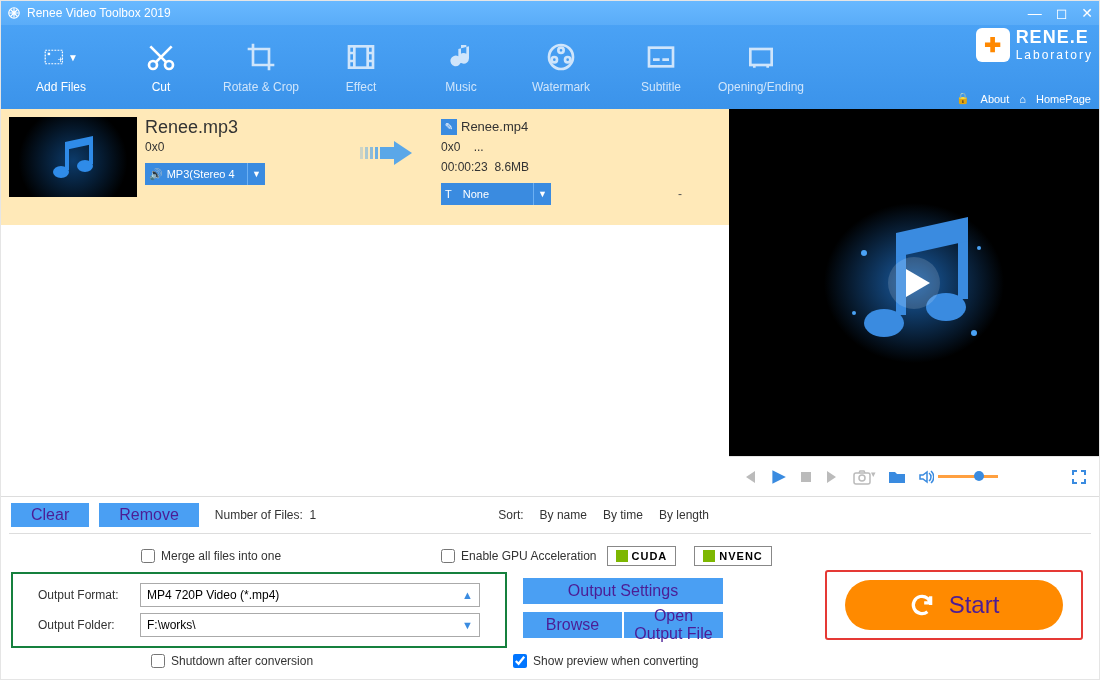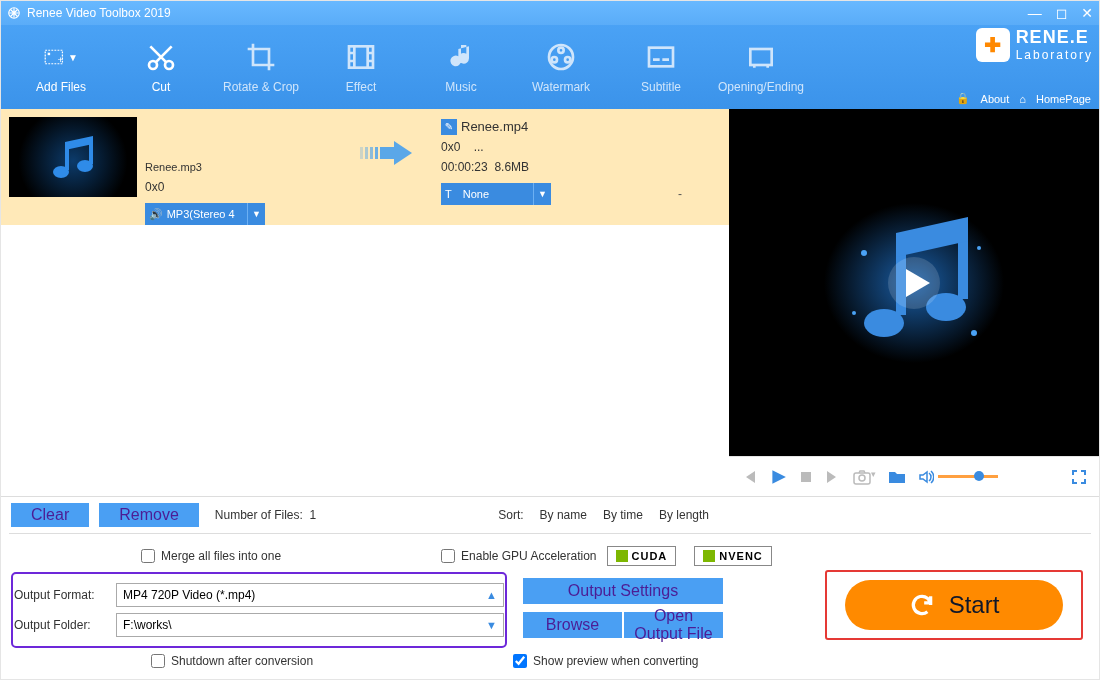--- a/index.html
+++ b/index.html
@@ -17,21 +17,21 @@
 .toolbar .brand .blogo{width:34px;height:34px;background:#fff;border-radius:6px;display:flex;align-items:center;justify-content:center;color:#ff8800;font-weight:bold;font-size:20px;}
 .toolbar .brand .btxt{color:#fff;font-family:Georgia,serif;}
 .toolbar .brand .btxt .l1{font-size:18px;font-weight:bold;letter-spacing:1px;}
 .toolbar .brand .btxt .l2{font-size:12px;letter-spacing:2px;text-align:right;}
 .toolbar .blinks{position:absolute;right:8px;bottom:4px;display:flex;gap:10px;font-size:11px;color:#fff;align-items:center;}
 .content{position:absolute;left:0;right:0;top:108px;bottom:183px;display:flex;}
 .filelist{flex:1;overflow:auto;}
 .filerow{display:flex;align-items:flex-start;background:#ffe9b8;padding:8px;gap:8px;height:116px;}
 .thumb{width:128px;height:80px;background:#000 radial-gradient(circle at 50% 55%, #0c3b6b 0%, #000 70%);display:flex;align-items:center;justify-content:center;flex-shrink:0;}
 .srcinfo{width:190px;font-size:12px;color:#333;line-height:20px;}
-.srcinfo .fn{font-size:11px;margin-top:40px;}
+.srcinfo .fn{font-size:18px;}
 .audiodrop{margin-top:6px;display:flex;height:22px;width:120px;}
 .audiodrop .ad-main{flex:1;background:#3a8be0;color:#fff;font-size:11px;display:flex;align-items:center;padding:0 4px;gap:4px;white-space:nowrap;overflow:hidden;}
 .audiodrop .ad-caret{width:18px;background:#3a8be0;border-left:1px solid #6cb0f3;display:flex;align-items:center;justify-content:center;color:#fff;font-size:9px;}
 .arrowcol{width:90px;display:flex;justify-content:center;padding-top:22px;}
 .dstinfo{width:190px;font-size:12px;color:#333;line-height:20px;}
 .dstinfo .fn{font-size:13px;display:flex;align-items:center;gap:4px;}
 .editbadge{width:16px;height:16px;background:#3a8be0;color:#fff;font-size:10px;display:flex;align-items:center;justify-content:center;}
 .subsel{margin-top:6px;display:flex;height:22px;width:110px;}
 .previewcol{width:370px;display:flex;flex-direction:column;}
 .preview{flex:1;background:#000;position:relative;display:flex;align-items:center;justify-content:center;}
@@ -52,30 +52,30 @@
 .divider{height:1px;background:#ddd;margin:0 8px;}
 .settings{padding:8px 10px 4px;display:flex;align-items:flex-start;gap:10px;font-size:12px;position:relative;}
 .col-left{width:800px;}
 .checks-row{display:flex;gap:160px;padding-left:130px;align-items:center;height:28px;}
 .chk{display:flex;align-items:center;gap:6px;color:#333;}
 .chk input{width:14px;height:14px;}
 .gpu-badges{display:flex;gap:18px;margin-left:10px;}
 .gpu-badges .bdg{border:1px solid #888;height:20px;padding:0 8px;display:flex;align-items:center;font-size:11px;font-weight:bold;gap:4px;letter-spacing:1px;}
 .gpu-badges .cuda .dot{width:12px;height:12px;background:#7db701;display:inline-block;}
 .gpu-badges .nvenc .dot{width:12px;height:12px;background:#7db701;display:inline-block;}
-.redbox{border:2px solid #6d28d9;border-radius:5px;padding:6px 1px;width:496px;margin-top:2px;}
+.redbox{border:2px solid #15803d;border-radius:0;padding:6px 25px;width:496px;margin-top:2px;}
 .formrow{display:flex;align-items:center;height:30px;gap:8px;}
 .formrow .lbl{width:94px;color:#333;}
 .combo{flex:1;border:1px solid #aaa;height:24px;display:flex;align-items:center;padding:0 6px;justify-content:space-between;background:#fff;}
 .combo .caret{color:#3a8be0;font-size:11px;}
 .mid-btns{position:absolute;left:522px;top:44px;width:200px;display:flex;flex-direction:column;gap:8px;}
 .mid-btns .row2{display:flex;gap:2px;}
 .mid-btns .row2 .btn-blue{flex:1;padding:0 4px;}
 .start-wrap{position:absolute;right:16px;top:36px;width:258px;height:70px;border:2px solid #e53935;border-radius:3px;display:flex;align-items:center;justify-content:center;}
-.start-btn{width:218px;height:50px;background:#ff8a00;border-radius:26px;color:#0f172a;display:flex;align-items:center;justify-content:center;gap:14px;font-size:24px;}
+.start-btn{width:218px;height:50px;background:#ff8a00;border-radius:26px;color:#4c1d95;display:flex;align-items:center;justify-content:center;gap:14px;font-size:24px;}
 .bchecks{display:flex;gap:200px;padding-left:140px;margin-top:6px;}
 svg{display:block;}
 </style>
 </head>
 <body>
 
 <div class="titlebar">
   <span class="logo-ic">
     <svg width="14" height="14" viewBox="0 0 24 24" fill="none" stroke="#fff" stroke-width="2">
         <circle cx="12" cy="12" r="9"></circle>

